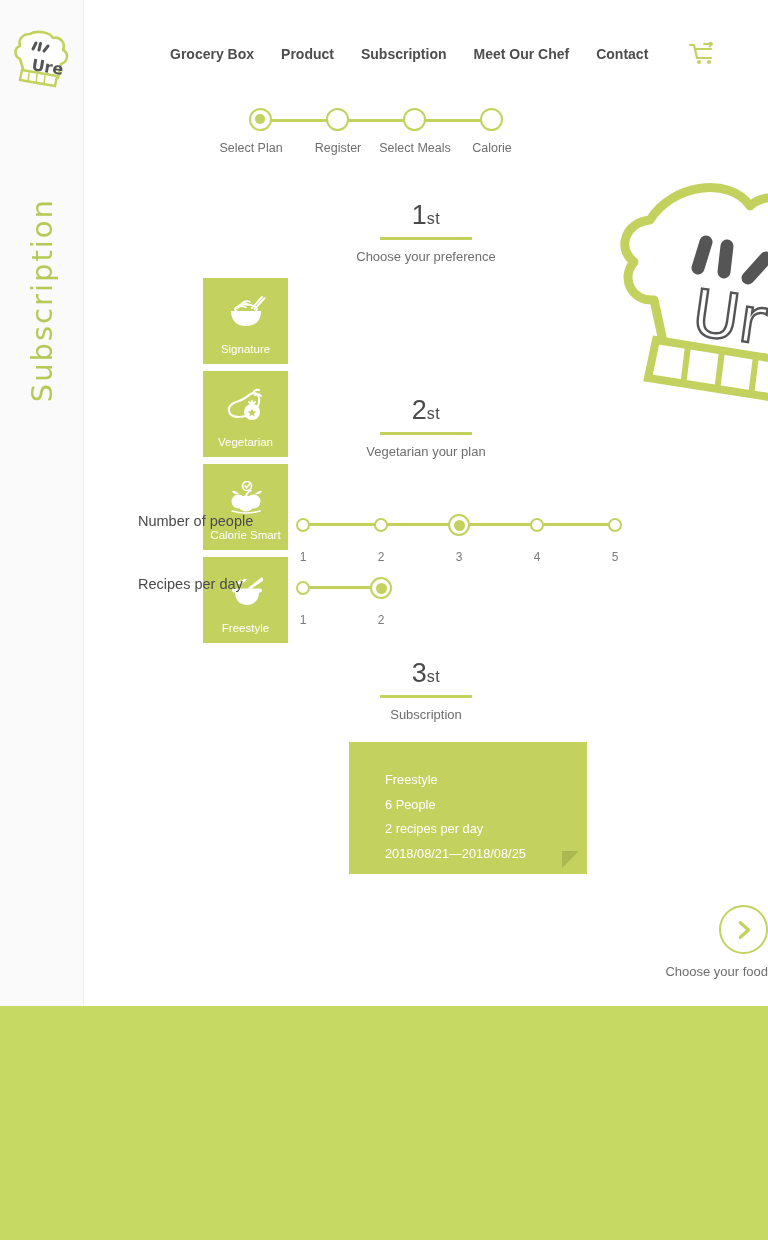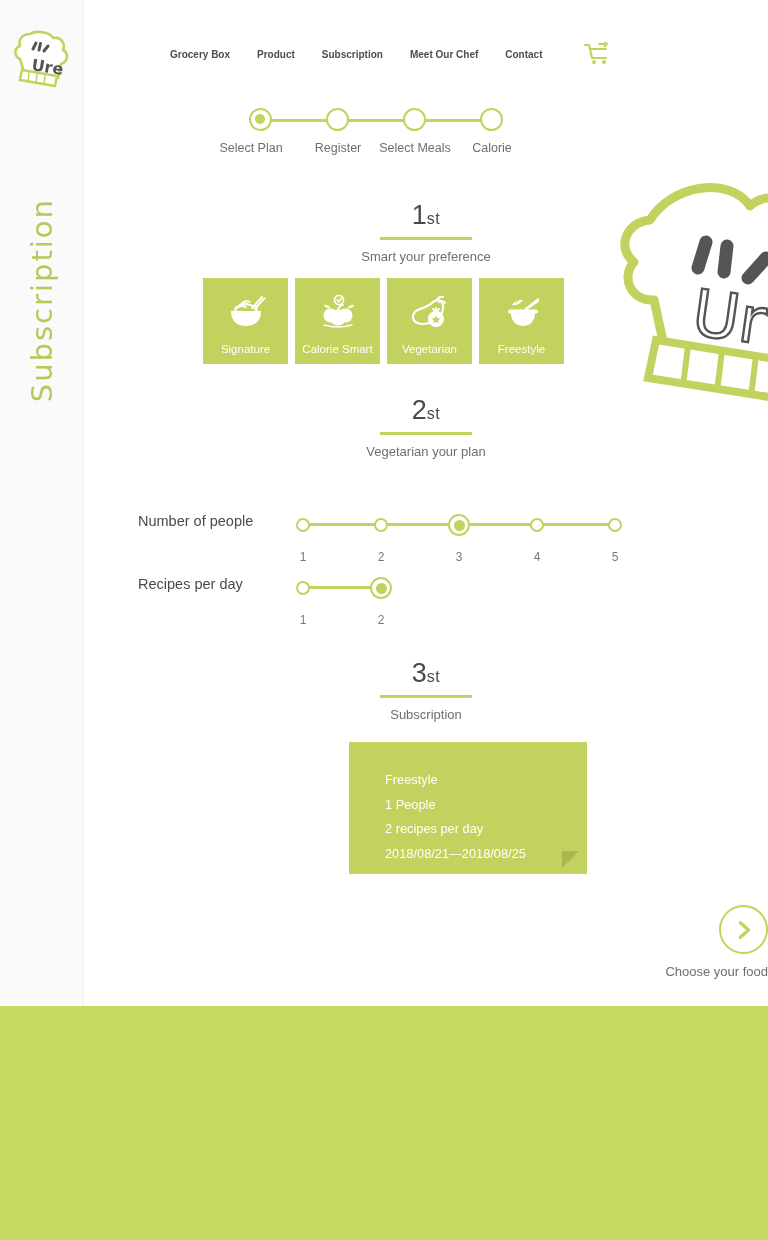--- a/index.html
+++ b/index.html
@@ -40,21 +40,21 @@
   
   .main { position:absolute; left:84px; top:0; width:684px; height:1006px; z-index:2; }
 
   
   .nav {
     position:absolute; left:0; top:42px; width:584px;
     display:flex; align-items:center; gap:27px;
     padding-left:86px;
   }
   .nav a {
-    font-size:10px; font-weight:bold; color:#4d4d4d;
+    font-size:14px; font-weight:bold; color:#4d4d4d;
     text-decoration:none; white-space:nowrap;
   }
   .cart-btn { margin-left:14px; width:26px; height:24px; display:block; }
 
   
   .stepper { position:absolute; left:0; top:108px; width:584px; padding-left:86px; }
   .steps-track { position:relative; width:256px; height:24px; margin-left:79px; }
   .steps-line {
     position:absolute; left:12px; top:11px; height:2.5px;
     width:232px; background:#c3d25e;
@@ -81,21 +81,21 @@
     font-size:27px; color:#4a4a4a; font-weight:400;
     display:inline-block; padding:0 4px 6px 4px;
     border-bottom:3px solid #c3d25e; min-width:92px;
   }
   .sect-num .sfx { font-size:16px; letter-spacing:.5px; }
   .sect-sub { margin-top:9px; font-size:13px; color:#6e6e6e; }
 
   
   .prefs {
     position:absolute; left:119px; top:278px;
-    display:flex; gap:7px;
+    display:flex; gap:7px;flex-direction:column;
   }
   .pref {
     width:85px; height:86px; background:#c3d25e;
     position:relative; cursor:pointer;
   }
   .pref .ico { position:absolute; left:50%; top:17px; transform:translateX(-50%); }
   .pref .cap {
     position:absolute; left:0; bottom:9px; width:100%;
     text-align:center; font-size:11.5px; color:#ffffff;
   }
@@ -241,66 +241,66 @@
       <span style="left:126px">Register</span>
       <span style="left:203px">Select Meals</span>
       <span style="left:280px">Calorie</span>
     </div>
   </div>
 
   <div class="sect-head" style="top:200px">
     <div class="sect-num">
       <span>1</span><span class="sfx">st</span>
     </div>
-    <div class="sect-sub">Smart your preference</div>
+    <div class="sect-sub">Choose your preference</div>
   </div>
 
   <div class="prefs">
     <div class="pref">
       <span class="ico">
         <svg viewBox="0 0 40 34" width="40" height="34">
           <path d="M5 16 L35 16 C35 27 28 31 20 31 C12 31 5 27 5 16 Z" fill="#fff"></path>
           <ellipse cx="20" cy="14" rx="11" ry="4.4" fill="none" stroke="#fff" stroke-width="1.6"></ellipse>
           <path d="M11 13.5 q4 -4 9 -1 M13 10.5 q4 -4 9 -1.5 M16 8 q4 -3.5 8 -1" fill="none" stroke="#fff" stroke-width="1.5" stroke-linecap="round"></path>
           <path d="M26 13 L36 2 M28.6 14 L38.6 3.2" stroke="#fff" stroke-width="1.9" stroke-linecap="round"></path>
         </svg>
       </span>
       <span class="cap">Signature</span>
+    </div>
+    <div class="pref">
+      <span class="ico">
+        <svg viewBox="0 0 40 34" width="40" height="34">
+          <path d="M27 5 q5 0 6 5 q1 7 -4 12 q-7 7 -16 7 q-9 0 -10 -6 q-1 -6 7 -9 q9 -3 13 -7 Z" fill="none" stroke="#fff" stroke-width="2.1" stroke-linejoin="round"></path>
+          <path d="M27 5 q2 -4 6 -3 M29 7 q4 -2 6 1" fill="none" stroke="#fff" stroke-width="1.9" stroke-linecap="round"></path>
+          <circle cx="26" cy="24" r="8" fill="#fff"></circle>
+          <path d="M26 17 l-3 -3 M26 17 l3 -3 M26 17 l0 -4" stroke="#fff" stroke-width="1.8" stroke-linecap="round"></path>
+          <path d="M26 20.5 l1.3 2.7 l3 .3 l-2.3 2 l.7 2.9 l-2.7 -1.6 l-2.7 1.6 l.7 -2.9 l-2.3 -2 l3 -.3 Z" fill="#c3d25e"></path>
+        </svg>
+      </span>
+      <span class="cap">Vegetarian</span>
     </div>
     <div class="pref">
       <span class="ico">
         <svg viewBox="0 0 40 34" width="40" height="34">
           <circle cx="21" cy="5" r="4.5" fill="none" stroke="#fff" stroke-width="1.7"></circle>
           <path d="M19 5 l1.6 1.8 L23.4 3.2" fill="none" stroke="#fff" stroke-width="1.6" stroke-linecap="round"></path>
           <path d="M13 13 q-4 -4 -7 -3 q2 4 7 3 Z" fill="#fff"></path>
           <path d="M29 13 q4 -4 7 -3 q-2 4 -7 3 Z" fill="#fff"></path>
           <circle cx="12.5" cy="20.5" r="7" fill="#fff"></circle>
           <circle cx="27.5" cy="20.5" r="7" fill="#fff"></circle>
           <circle cx="20" cy="22.5" r="8" fill="#fff"></circle>
           <path d="M20 14.6 q1.5 -4 5 -5" fill="none" stroke="#fff" stroke-width="1.7" stroke-linecap="round"></path>
           <path d="M6 30 q14 4 28 0" fill="none" stroke="#fff" stroke-width="1.6" stroke-linecap="round"></path>
         </svg>
       </span>
       <span class="cap">Calorie Smart</span>
     </div>
     <div class="pref">
       <span class="ico">
         <svg viewBox="0 0 40 34" width="40" height="34">
-          <path d="M27 5 q5 0 6 5 q1 7 -4 12 q-7 7 -16 7 q-9 0 -10 -6 q-1 -6 7 -9 q9 -3 13 -7 Z" fill="none" stroke="#fff" stroke-width="2.1" stroke-linejoin="round"></path>
-          <path d="M27 5 q2 -4 6 -3 M29 7 q4 -2 6 1" fill="none" stroke="#fff" stroke-width="1.9" stroke-linecap="round"></path>
-          <circle cx="26" cy="24" r="8" fill="#fff"></circle>
-          <path d="M26 17 l-3 -3 M26 17 l3 -3 M26 17 l0 -4" stroke="#fff" stroke-width="1.8" stroke-linecap="round"></path>
-          <path d="M26 20.5 l1.3 2.7 l3 .3 l-2.3 2 l.7 2.9 l-2.7 -1.6 l-2.7 1.6 l.7 -2.9 l-2.3 -2 l3 -.3 Z" fill="#c3d25e"></path>
-        </svg>
-      </span>
-      <span class="cap">Vegetarian</span>
-    </div>
-    <div class="pref">
-      <span class="ico">
-        <svg viewBox="0 0 40 34" width="40" height="34">
           <path d="M9 18 L33 18 C33 27 27 31 21 31 C15 31 9 27 9 18 Z" fill="#fff"></path>
           <rect x="6" y="14.5" width="30" height="4" rx="2" fill="#fff"></rect>
           <path d="M22 14 L36 3 q2 2 .6 4 L25 15 Z" fill="#fff"></path>
           <path d="M10 10 q4 -6 11 -5 q-4 6 -11 5 Z" fill="#fff"></path>
           <path d="M14 8 q2 -4 7 -4" fill="none" stroke="#c3d25e" stroke-width="1.2"></path>
         </svg>
       </span>
       <span class="cap">Freestyle</span>
     </div>
   </div>
@@ -342,21 +342,21 @@
 
   <div class="sect-head" style="top:658px">
     <div class="sect-num">
       <span>3</span><span class="sfx">st</span>
     </div>
     <div class="sect-sub">Subscription</div>
   </div>
 
   <div class="conf-card">
     <p>Freestyle</p>
-    <p>1 People</p>
+    <p>6 People</p>
     <p>2 recipes per day</p>
     <p>2018/08/21—2018/08/25</p>
     <span class="fold"></span>
   </div>
 
   <div class="cta">
     <div class="cta-circle">
       <svg viewBox="0 0 24 24" width="22" height="22">
         <path d="M8 4 L17 12 L8 20" fill="none" stroke="#c3d25e" stroke-width="3.6" stroke-linecap="round" stroke-linejoin="round"></path>
       </svg>

